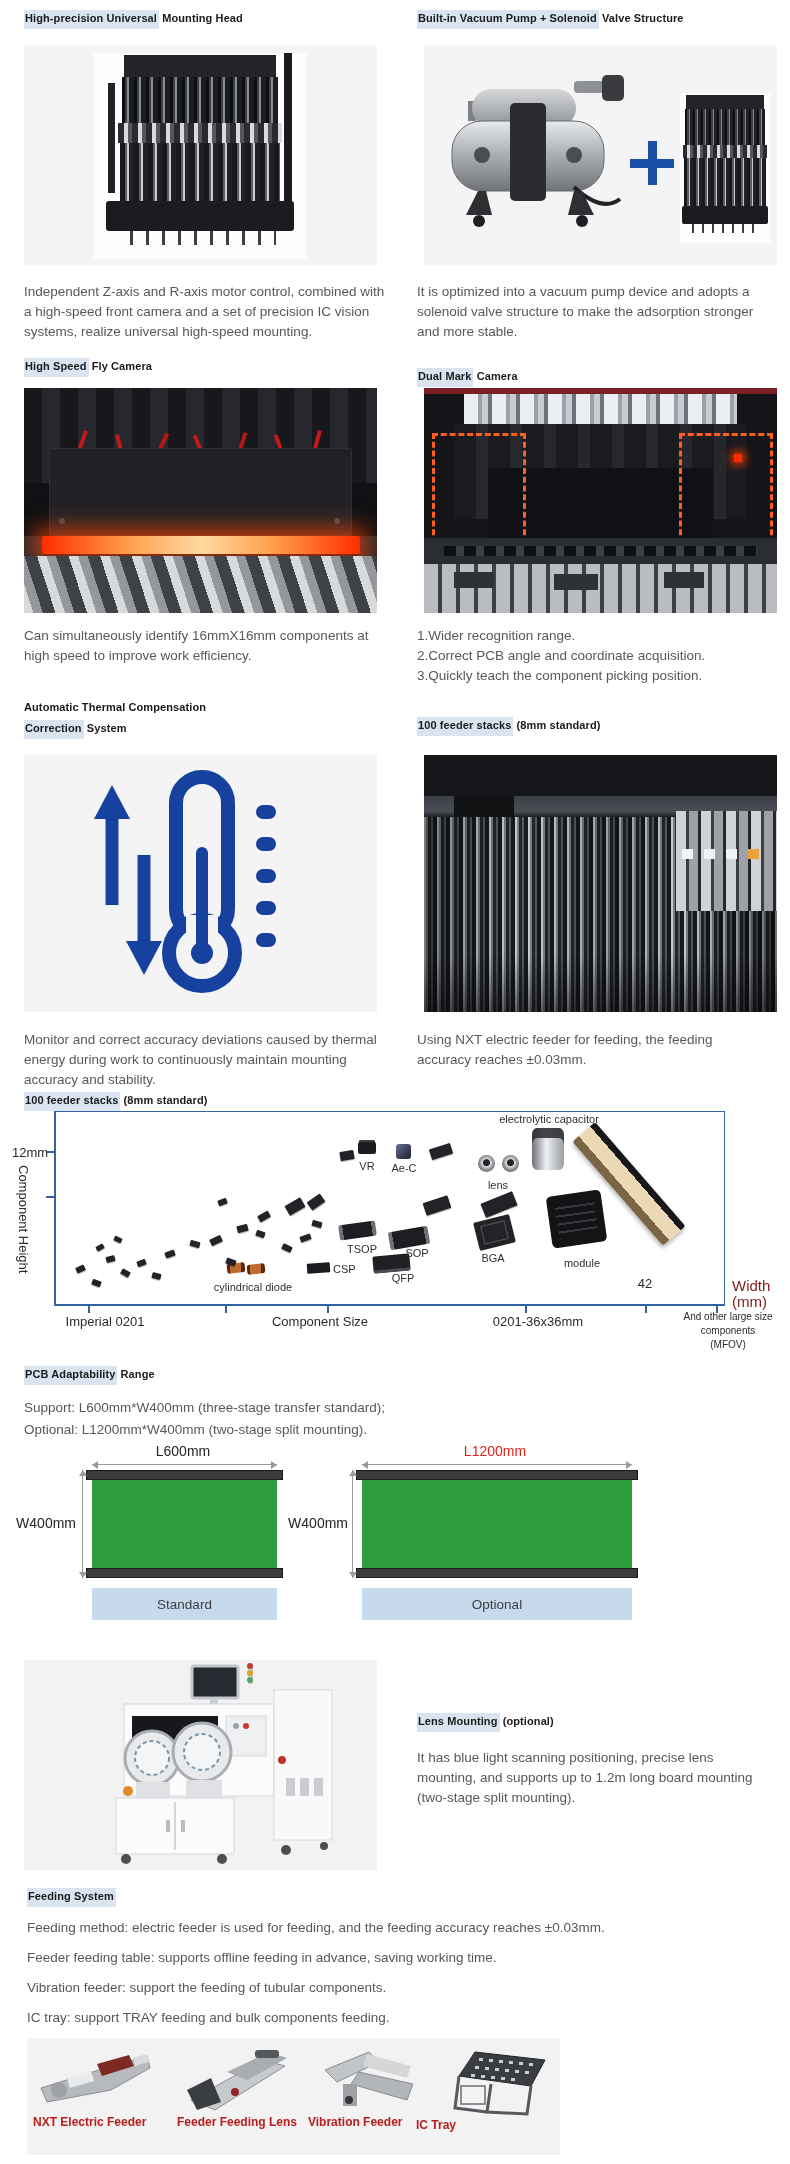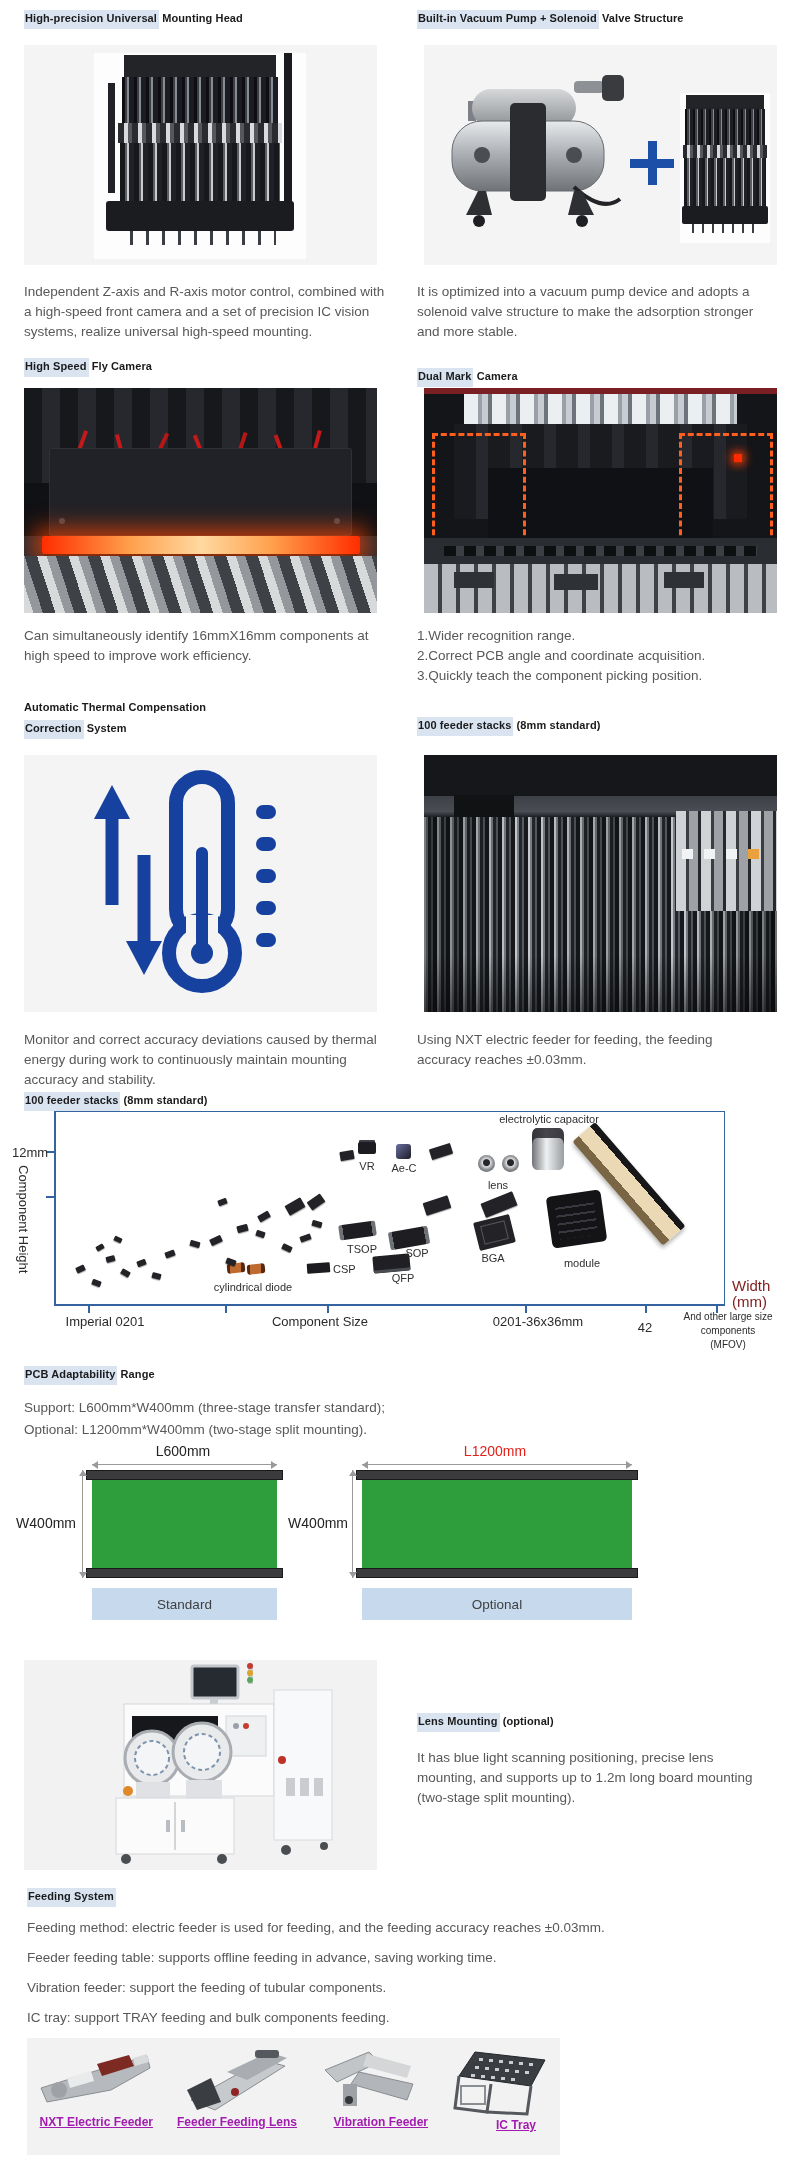--- a/index.html
+++ b/index.html
@@ -23,21 +23,21 @@
   .dimh{position:absolute;height:1px;background:#9a9a9a;}
   .dimh:before{content:"";position:absolute;left:0;top:-3px;border:4px solid transparent;border-left:0;border-right:6px solid #9a9a9a;}
   .dimh:after{content:"";position:absolute;right:0;top:-3px;border:4px solid transparent;border-right:0;border-left:6px solid #9a9a9a;}
   .dimv{position:absolute;width:1px;background:#9a9a9a;}
   .dimv:before{content:"";position:absolute;top:0;left:-3px;border:4px solid transparent;border-top:0;border-bottom:6px solid #9a9a9a;}
   .dimv:after{content:"";position:absolute;bottom:0;left:-3px;border:4px solid transparent;border-bottom:0;border-top:6px solid #9a9a9a;}
   .rail{position:absolute;background:#3b3b3d;border:1px solid #19191b;box-sizing:border-box;}
   .board{position:absolute;background:#2e9e3c;}
   .bar{position:absolute;background:#c7d9ec;color:#3f4042;font-size:13.5px;display:flex;align-items:center;justify-content:center;}
   .dimlabel{position:absolute;font-size:14px;color:#232325;white-space:nowrap;}
-  .flabel{position:absolute;font-size:12px;font-weight:700;color:#a21caf;text-align:right;white-space:nowrap;text-decoration:underline;}
+  .flabel{position:absolute;font-size:12px;font-weight:700;color:#b91c1c;text-align:left;white-space:nowrap;}
   .capline{white-space:nowrap;}
 </style>
 </head>
 <body>
 
 <div id="page">
 
   <div class="h" style="left:24px;top:12px;"><span class="hl">High-precision Universal</span><span> Mounting Head</span></div>
   <div class="h" style="left:417px;top:12px;"><span class="hl">Built-in Vacuum Pump + Solenoid</span><span> Valve Structure</span></div>
 
@@ -206,21 +206,21 @@
   <div class="tickx" style="left:525px;top:1306px;"></div>
   <div class="tickx" style="left:645px;top:1306px;"></div>
   <div class="tickx" style="left:716px;top:1306px;"></div>
 
   <div class="abs" style="left:8px;top:1145px;width:44px;font-size:13px;color:#2b2b2d;text-align:center;">12mm</div>
   <div class="abs" style="left:16px;top:1165px;height:160px;font-size:13px;color:#2b2b2d;writing-mode:vertical-rl;text-orientation:sideways;">Component Height</div>
 
   <div class="xt" style="left:105px;top:1314px;">Imperial 0201</div>
   <div class="xt" style="left:320px;top:1314px;">Component Size</div>
   <div class="xt" style="left:538px;top:1314px;">0201-36x36mm</div>
-  <div class="xt" style="left:645px;top:1320px;">42</div>
+  <div class="xt" style="left:645px;top:1276px;">42</div>
   <div class="abs" style="left:668px;top:1310px;width:120px;font-size:10px;line-height:14px;color:#2b2b2d;text-align:center;">
     <div>And other large size</div>
     <div>components</div>
     <div>(MFOV)</div>
   </div>
   <div class="abs" style="left:732px;top:1278px;width:56px;font-size:15px;line-height:16px;color:#7f1d1d;">
     <div>Width</div>
     <div>(mm)</div>
   </div>
 

